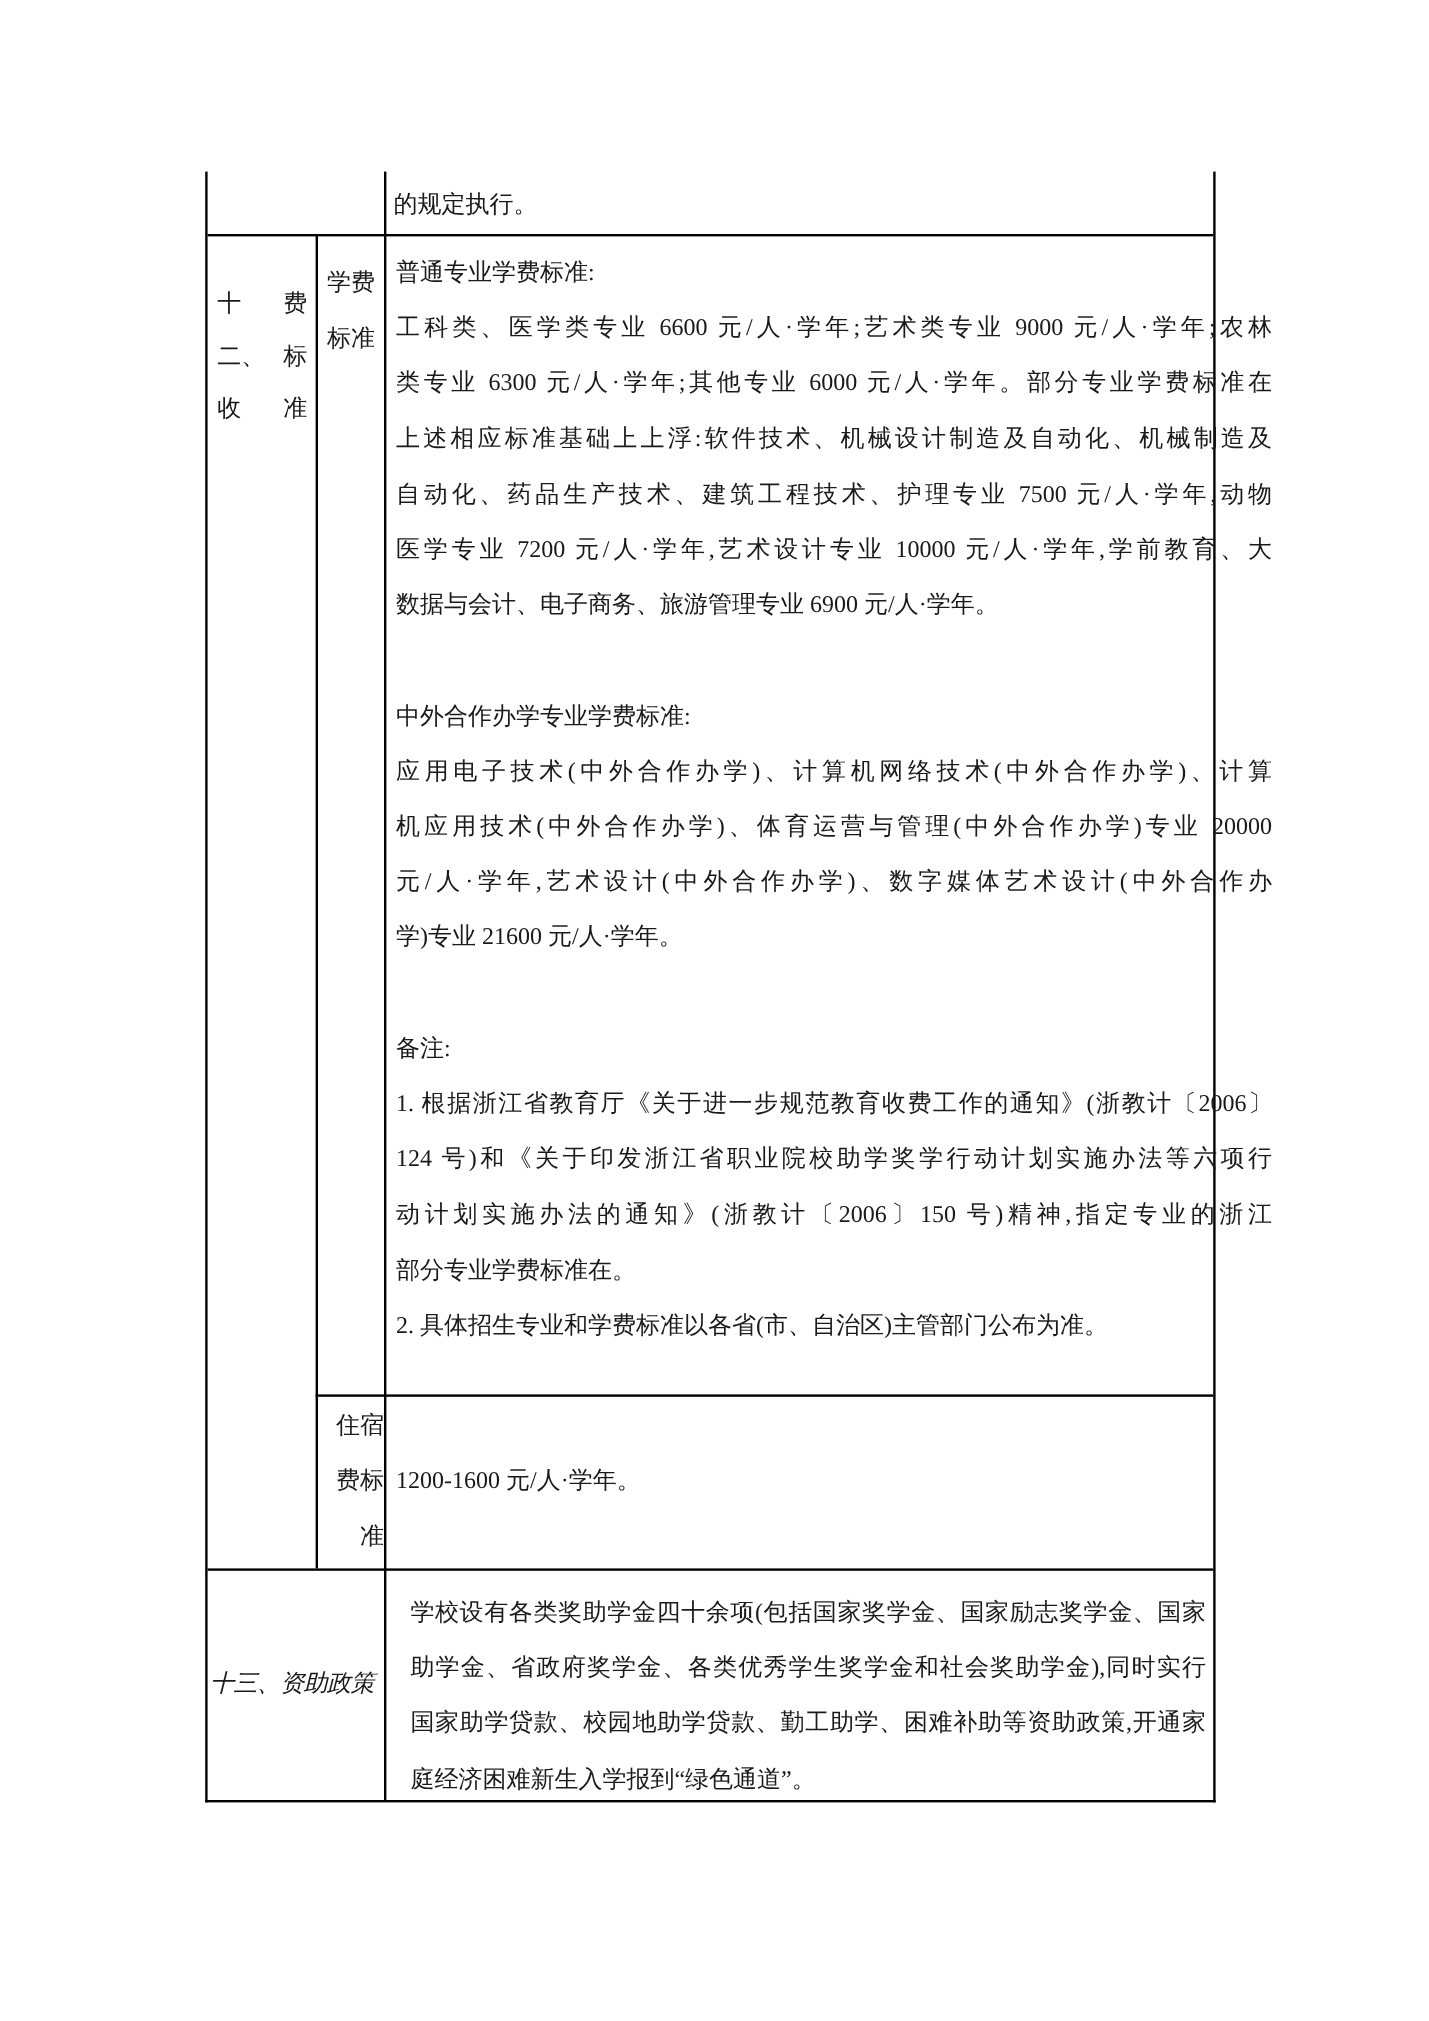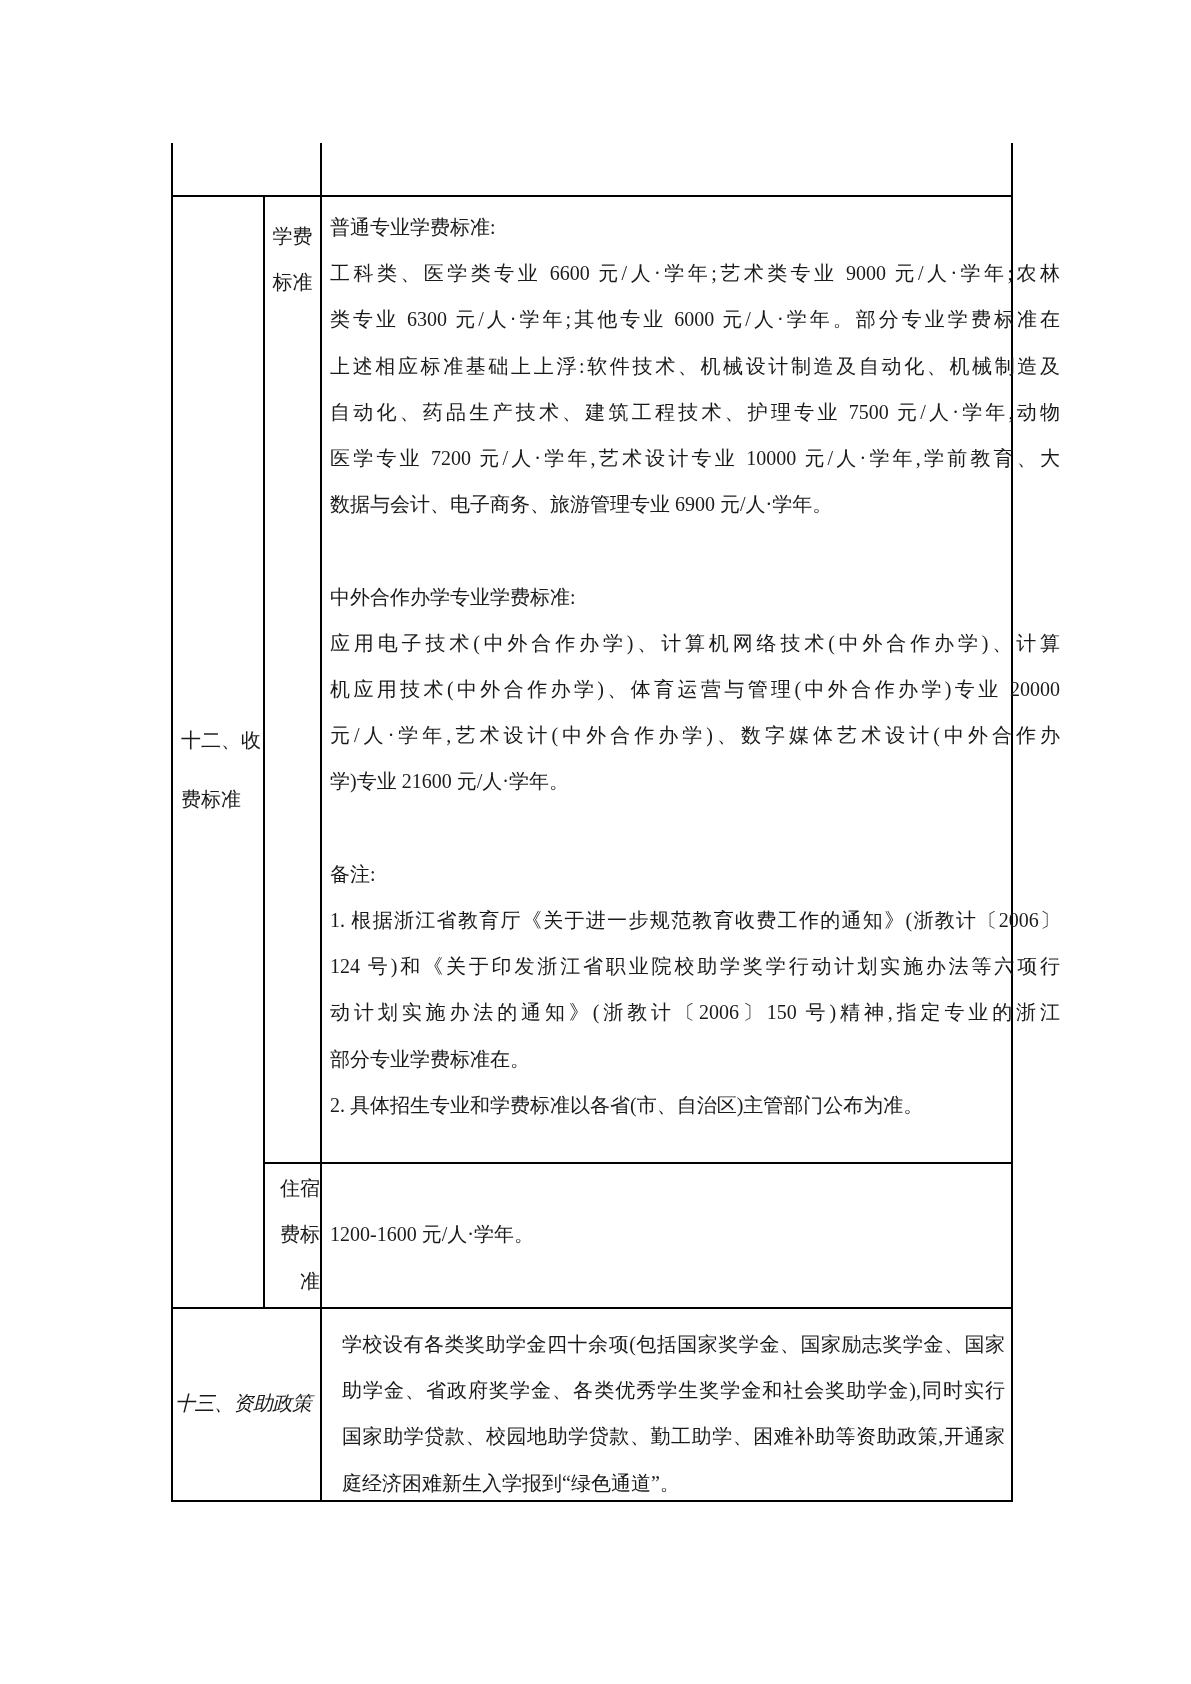--- a/index.html
+++ b/index.html
@@ -16,21 +16,21 @@
   .vline,.hline{position:absolute;background:#000;}
   .vline{width:2px;}
   .hline{height:2px;left:0;right:0;}
   .cell{position:absolute;overflow:hidden;line-height:46.2px;box-sizing:border-box;}
   .line{white-space:nowrap;min-height:46.2px;}
   .line[data-j="true"]{text-align:justify;text-align-last:justify;text-justify:inter-character;}
   
   .cont-cell{left:147px;top:0;width:689px;height:52px;display:flex;align-items:flex-end;
     padding:0 6px 1px 8px;}
   
-  .sec12-header{left:0;top:54px;width:90px;height:1110px;display:flex;flex-direction:column;
+  .sec12-header{left:0;top:54px;width:90px;height:1110px;display:flex;flex-direction:row;
     justify-content:center;padding:34px 0 0 8px;line-height:44px;gap:15px;}
   
   .tuition-label{left:92px;top:54px;width:55px;height:963px;display:flex;flex-direction:column;
     align-items:center;padding-top:16px;}
   
   .tuition-content{left:149px;top:54px;width:744px;height:963px;padding:7px 6px 0 8px;}
   
   .dorm-label{left:92px;top:1021px;width:55px;height:141px;display:flex;flex-direction:column;
     justify-content:center;align-items:flex-end;}
   
@@ -48,20 +48,23 @@
 
 <div class="page">
   <div class="doc-table">
 
     <div class="vline" style="left:147px;top:0;height:100%;"></div>
     <div class="vline" style="left:90px;top:52px;height:1112px;"></div>
     <div class="hline" style="top:52px;"></div>
     <div class="hline" style="top:1019px;left:90px;"></div>
     <div class="hline" style="top:1164px;"></div>
 
+    <div class="cell cont-cell">
+      <div class="line">的规定执行。</div>
+    </div>
 
     <div class="cell sec12-header">
         <div class="hline-text">十二、收</div>
         <div class="hline-text">费标准</div>
       </div>
 
     <div class="cell tuition-label">
         <div>学费</div>
         <div>标准</div>
       </div>

